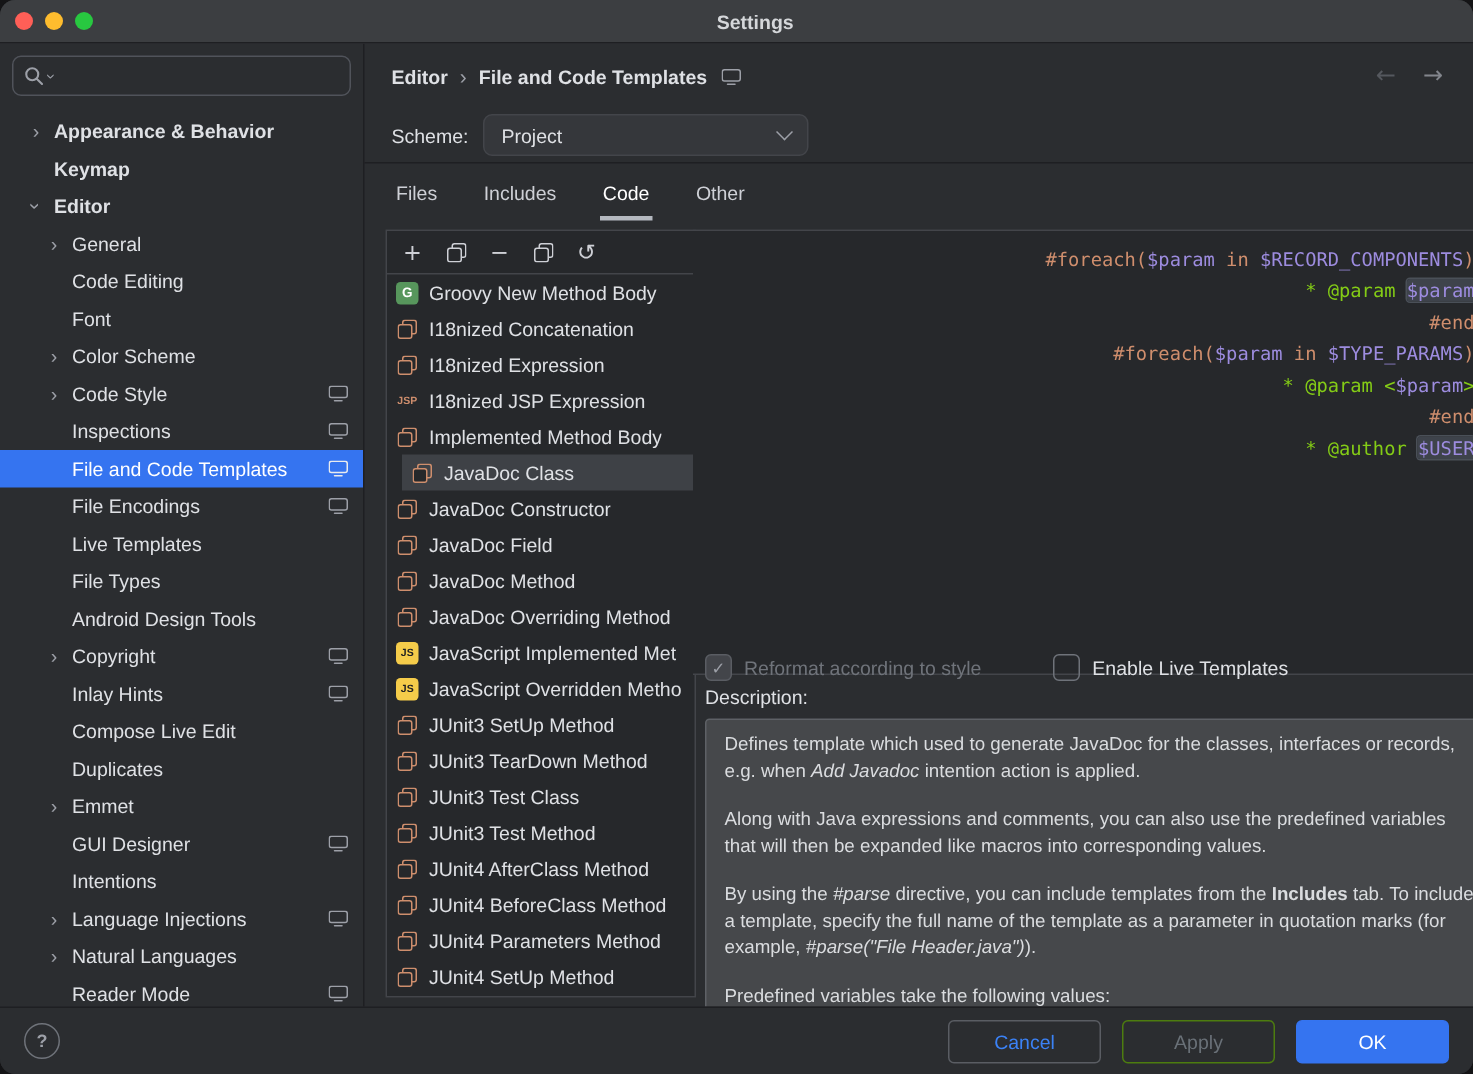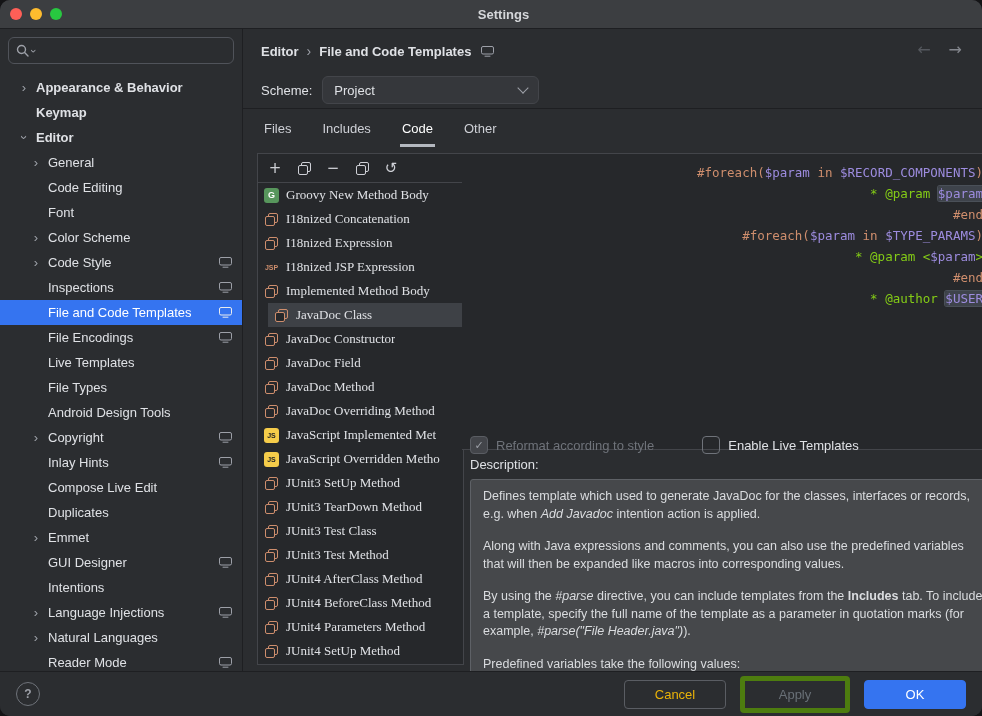--- a/index.html
+++ b/index.html
@@ -52,21 +52,21 @@
   .toolbar{flex:0 0 28px;border-bottom:1px solid #43454A;display:flex;align-items:center;padding:0 9px;gap:13px;}
   .tb-icon{width:16px;height:16px;display:flex;align-items:center;justify-content:center;color:#CED0D6;line-height:0;}
   .tb-glyph{font-family:"DejaVu Sans",sans-serif;font-size:15px;line-height:16px;}
   .tpl-list{flex:1;overflow:hidden;}
   .tpl-row{height:24px;display:flex;align-items:center;gap:7px;padding:0 6px;white-space:nowrap;overflow:hidden;}
   .tpl-row.sel{background:#3E4146;margin-left:10px;}
   .li-icon{width:15px;height:15px;flex:0 0 15px;display:flex;align-items:center;justify-content:center;border-radius:3px;font-weight:bold;line-height:0;}
   .li-icon.groovy{background:#57965C;color:#FFFFFF;font-size:9px;line-height:15px;}
   .li-icon.js{background:#F5CC4A;color:#1E1F22;font-size:7px;line-height:15px;}
   .li-icon.jsp{color:#CE8E6D;font-size:7px;line-height:15px;}
-  .tpl-label{overflow:hidden;font-family:Liberation Serif, serif;}
+  .tpl-label{overflow:hidden;}
 
   
   .editor-panel{position:absolute;left:219px;top:124px;width:511px;height:279px;background:#26282B;border:1px solid #43454A;border-left:none;padding:8px 10px;
                 font-family:"DejaVu Sans Mono",monospace;font-size:12.5px;line-height:21px;color:#BCBEC4;overflow:hidden;}
   .code-line{white-space:pre;text-align:right;}
   .tok-kw{color:#CF8E6D;}
   .tok-var{color:#9D8CDF;}
   .tok-txt{color:#84cc16;}
   .tok-hl{background:#3E434B;border-radius:2px;box-shadow:0 0 0 1px #4A5058;}
 
@@ -84,22 +84,22 @@
   .para{margin-bottom:15px;}
   .para:last-child{margin-bottom:0;}
   .seg-i{font-style:italic;}
   .seg-b{font-weight:bold;}
 
   
   .footer{position:absolute;left:0;right:0;bottom:0;height:44px;border-top:1px solid #1E1F22;background:#2B2D30;display:flex;align-items:center;padding:0 16px;}
   .help-btn{width:22px;height:22px;border:1.5px solid #6F737A;border-radius:50%;color:#9DA0A8;display:flex;align-items:center;justify-content:center;font-weight:bold;font-size:12px;}
   .spacer{flex:1;}
   .btn{height:27px;min-width:70px;padding:0 15px;border-radius:4px;display:flex;align-items:center;justify-content:center;margin-left:14px;cursor:default;}
-  .btn.secondary{border:1px solid #5A5D63;color:#eab308;background:transparent;}
-  .btn.disabled{border:5px solid #4d7c0f;color:#697077;background:transparent;}
+  .btn.secondary{border:1px solid #5A5D63;color:#3b82f6;background:transparent;}
+  .btn.disabled{border:1px solid #4d7c0f;color:#697077;background:transparent;}
   .btn.primary{background:#3574F0;border:1px solid #3574F0;color:#FFFFFF;}
   .svg-wrap{line-height:0;display:inline-flex;}
 </style>
 </head>
 <body>
 
 <div class="window">
 
   <div class="titlebar">
     <div class="lights">

